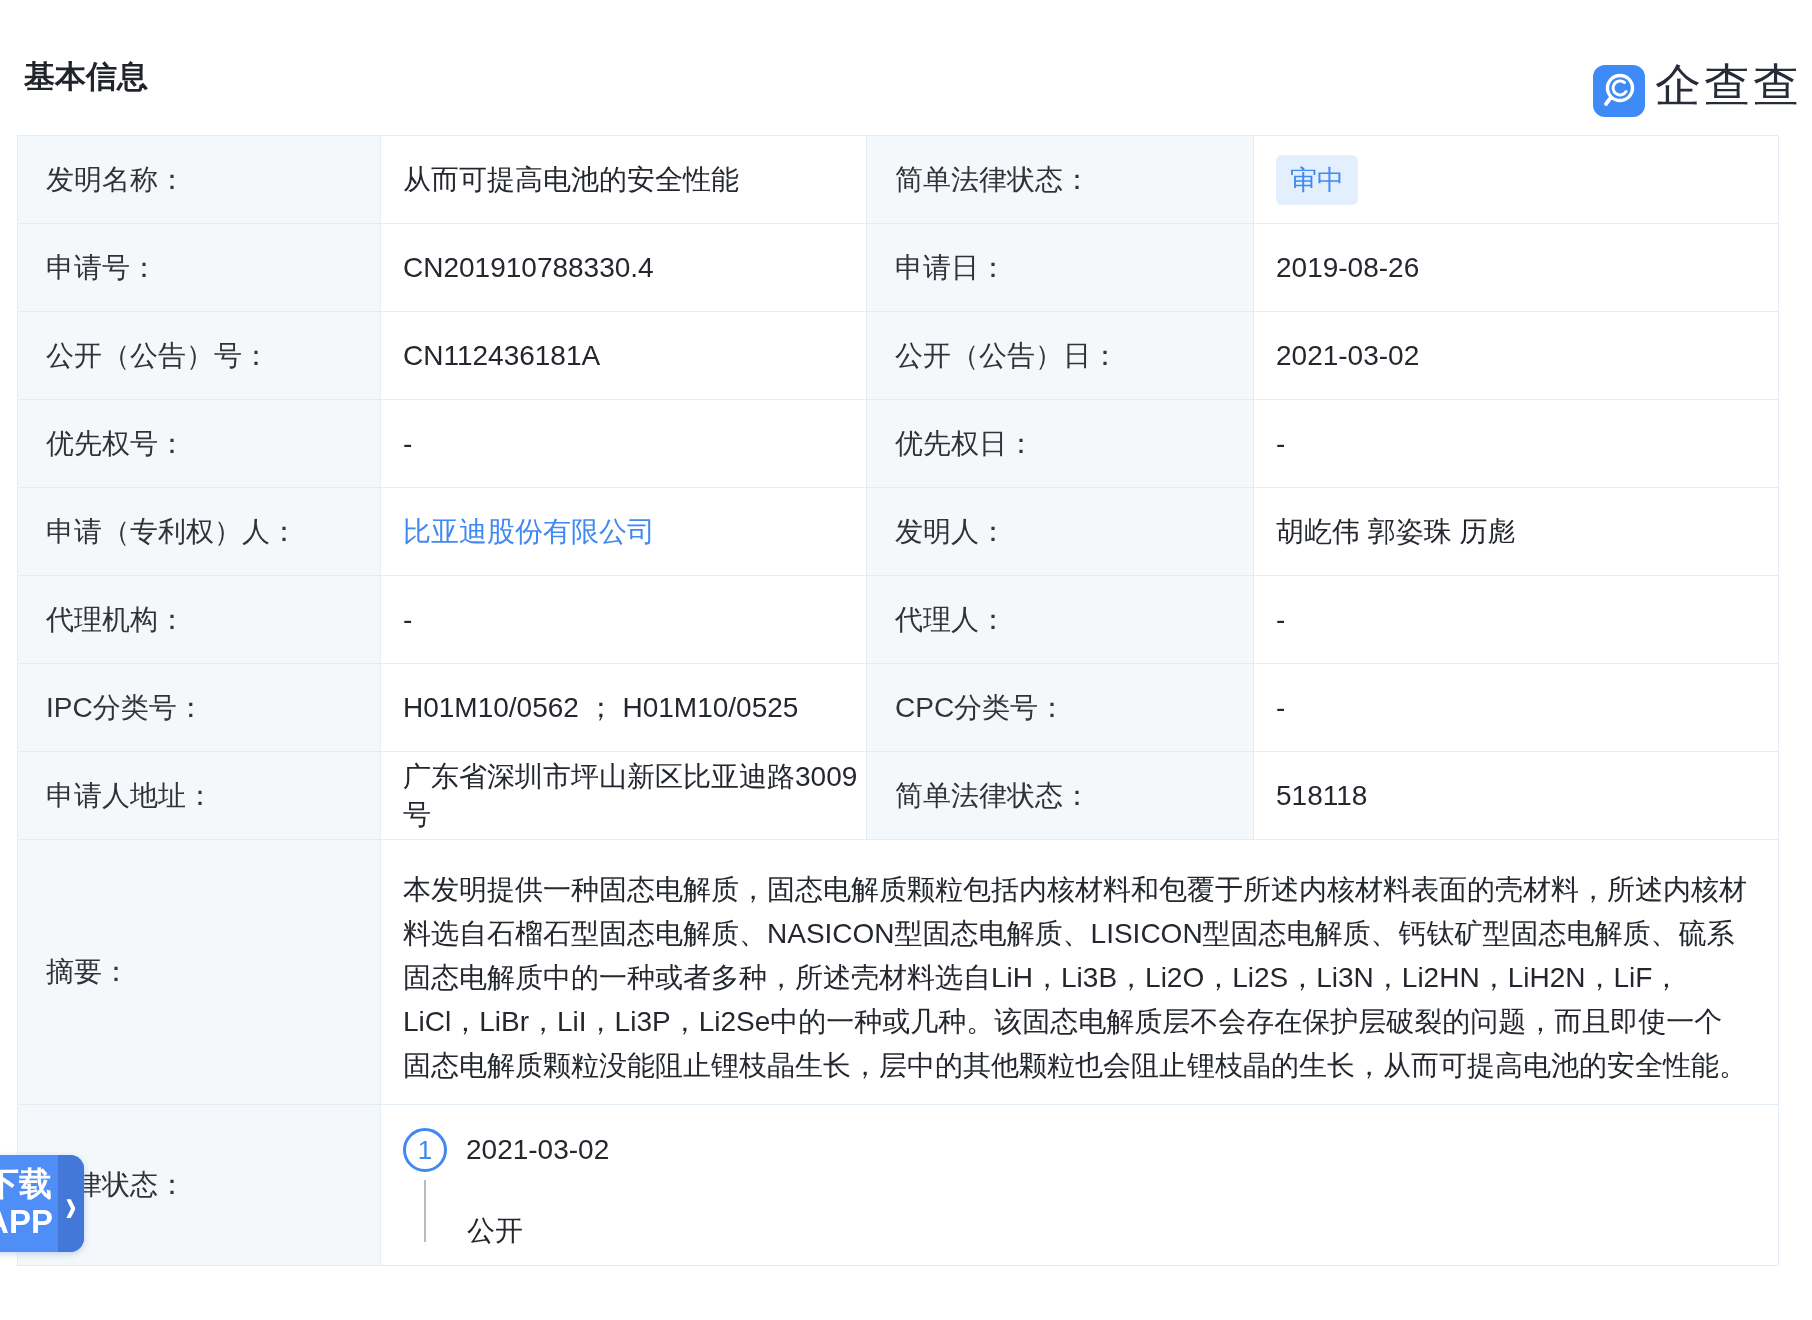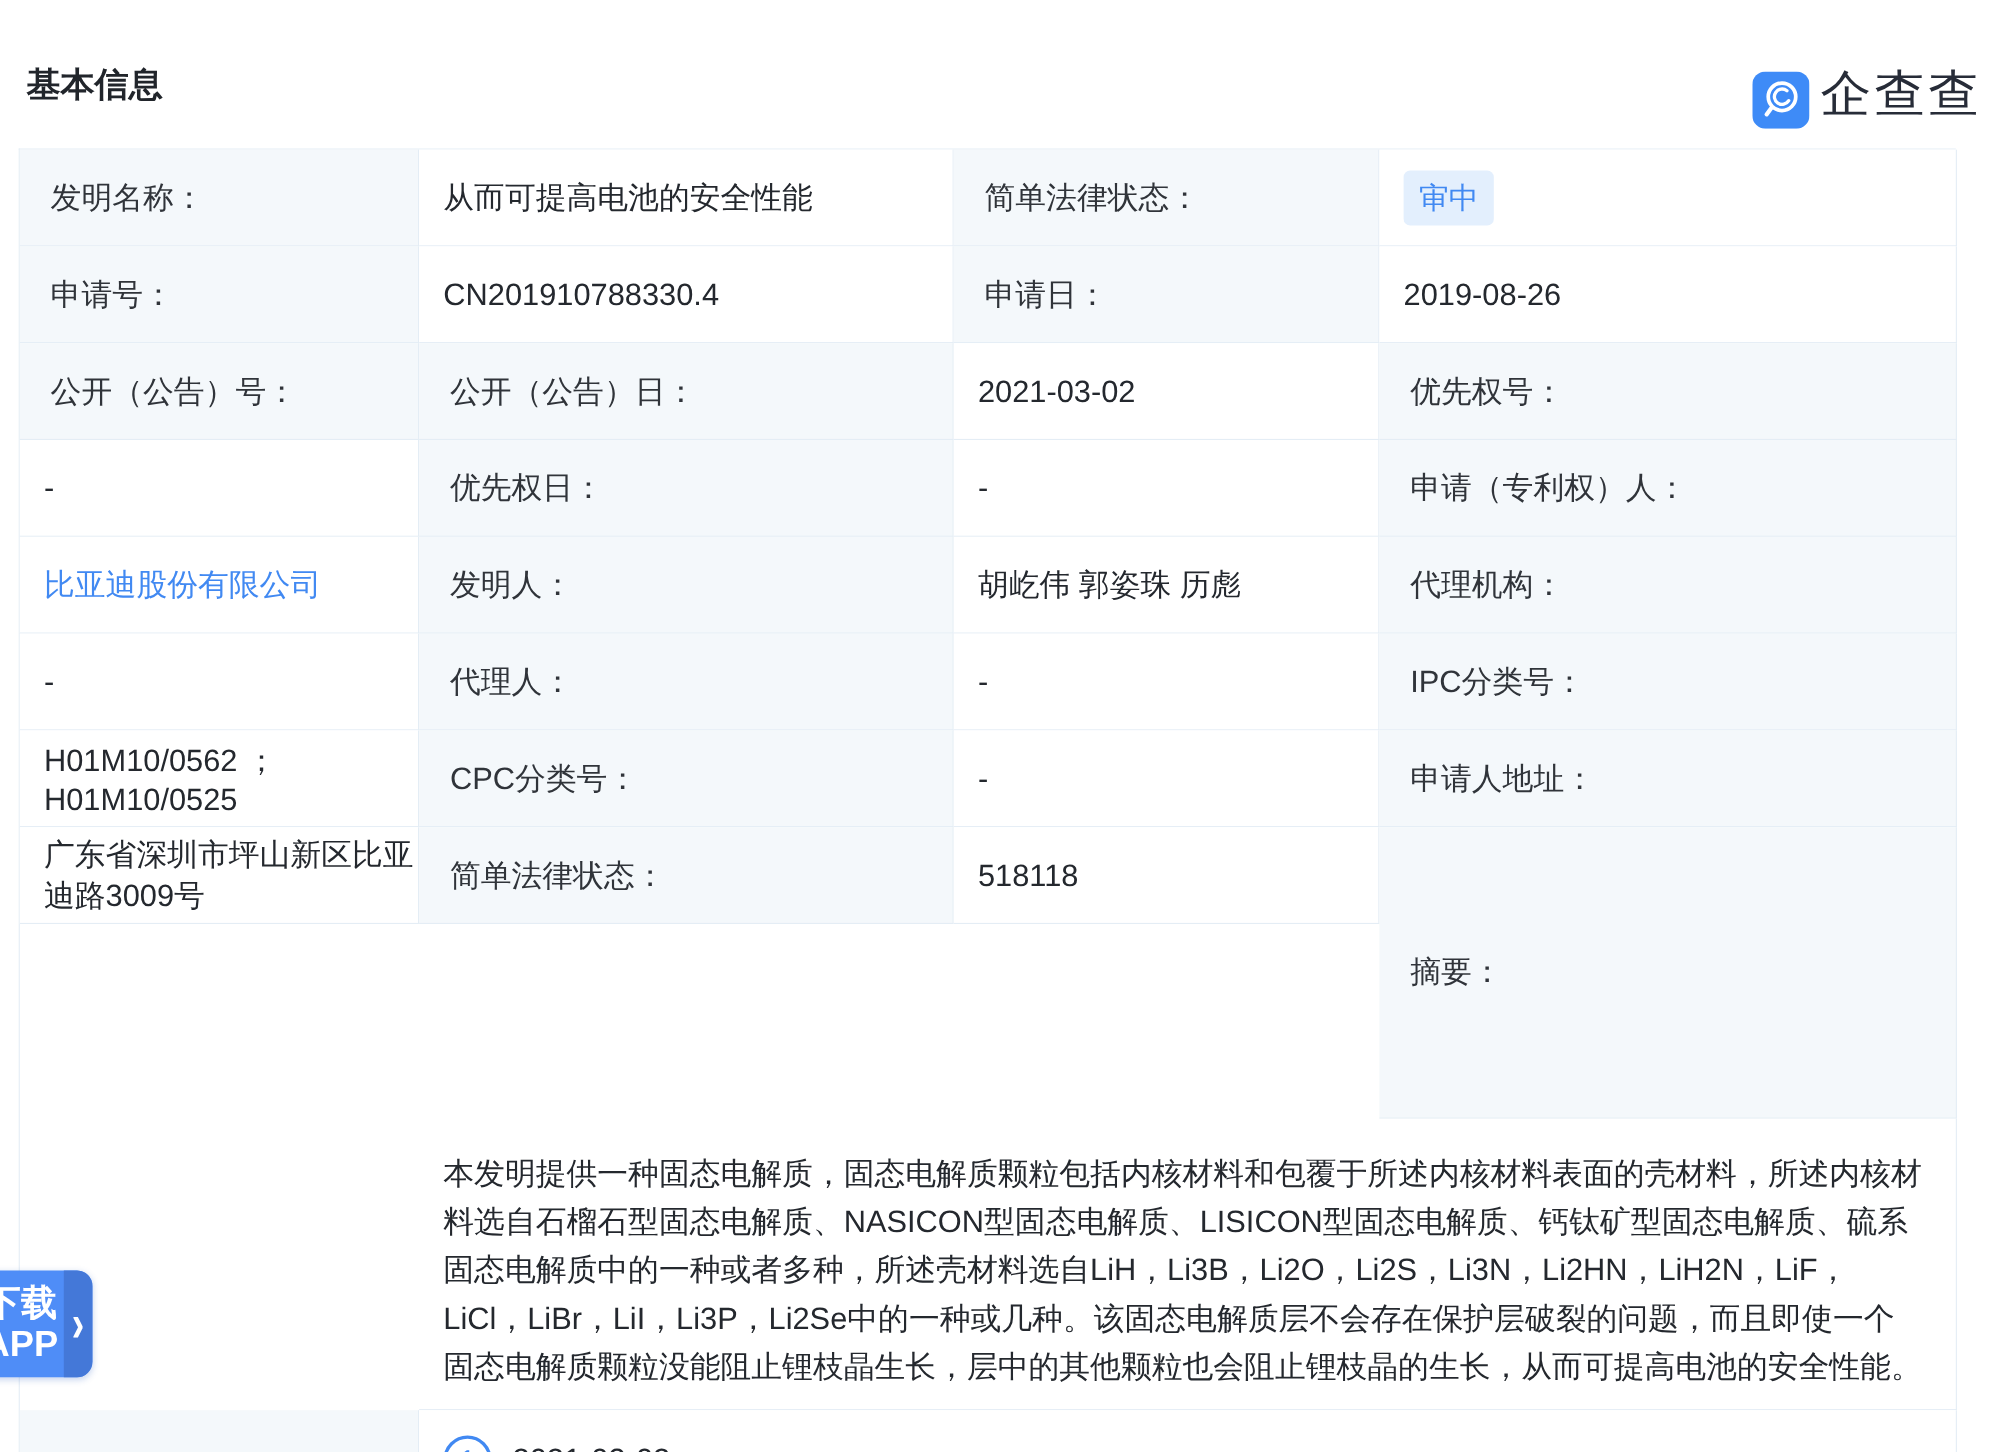--- a/index.html
+++ b/index.html
@@ -36,21 +36,21 @@
   .link{color:var(--blue);cursor:pointer;text-decoration:none;}
   .badge{display:inline-flex;align-items:center;justify-content:center;
     padding:7px 14px;border-radius:6px;background:var(--badge-bg);color:var(--blue);font-size:27px;}
   .tl-val{display:block;padding-top:23px;}
   .tl-head{display:flex;align-items:center;}
   .tl-circle{width:44px;height:44px;border:3px solid var(--blue);border-radius:50%;
     color:var(--blue);display:flex;align-items:center;justify-content:center;font-size:26px;flex:0 0 44px;}
   .tl-date{margin-left:19px;}
   .tl-body{display:flex;margin-left:21px;}
   .tl-line{width:2px;height:62px;background:#b6bac0;margin-top:8px;}
-  .tl-status{margin-left:41px;margin-top:20px;}
+  .tl-status{margin-left:41px;margin-top:40px;}
   .app-widget{position:absolute;left:-20px;top:1155px;width:104px;height:97px;
     background:var(--widget-blue);border-radius:14px;z-index:5;cursor:pointer;
     box-shadow:0 2px 6px rgba(40,90,190,0.25);}
   .app-text{position:absolute;left:0;right:26px;top:10px;text-align:center;
     color:#fff;font-weight:bold;font-size:33px;line-height:38px;}
   .app-strip{position:absolute;right:0;top:0;width:26px;height:100%;
     background:var(--widget-strip);border-radius:0 14px 14px 0;
     display:flex;align-items:center;justify-content:center;}
   .app-chevron{color:#fff;font-size:34px;line-height:1;transform:scaleY(1.4);font-weight:bold;}
 </style>
@@ -78,20 +78,21 @@
   <div class="cell val">
     <span class="badge">审中</span>
   </div>
 
   <div class="cell lbl">申请号：</div>
   <div class="cell val">CN201910788330.4</div>
   <div class="cell lbl">申请日：</div>
   <div class="cell val">2019-08-26</div>
 
   <div class="cell lbl">公开（公告）号：</div>
+  <div class="cell val">CN112436181A</div>
   <div class="cell lbl">公开（公告）日：</div>
   <div class="cell val">2021-03-02</div>
 
   <div class="cell lbl">优先权号：</div>
   <div class="cell val">-</div>
   <div class="cell lbl">优先权日：</div>
   <div class="cell val">-</div>
 
   <div class="cell lbl">申请（专利权）人：</div>
   <div class="cell val">

